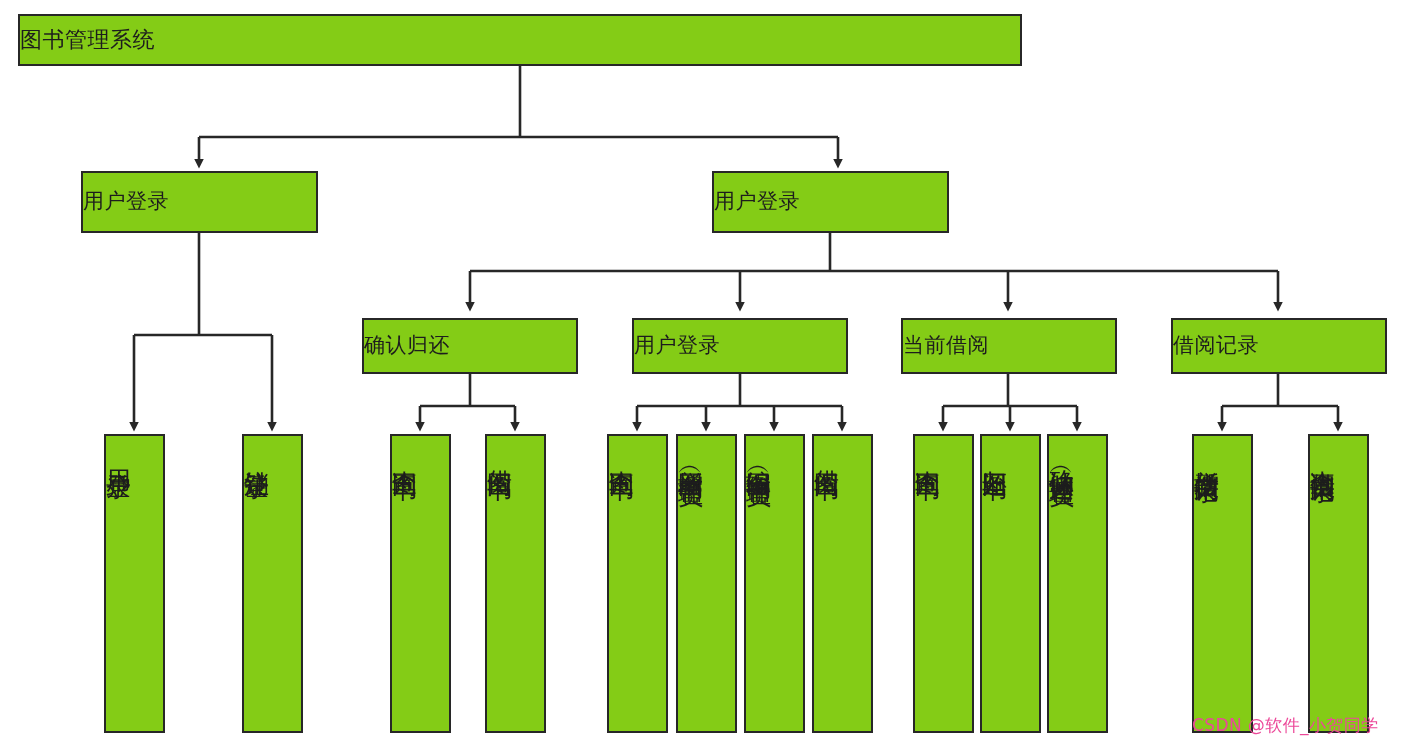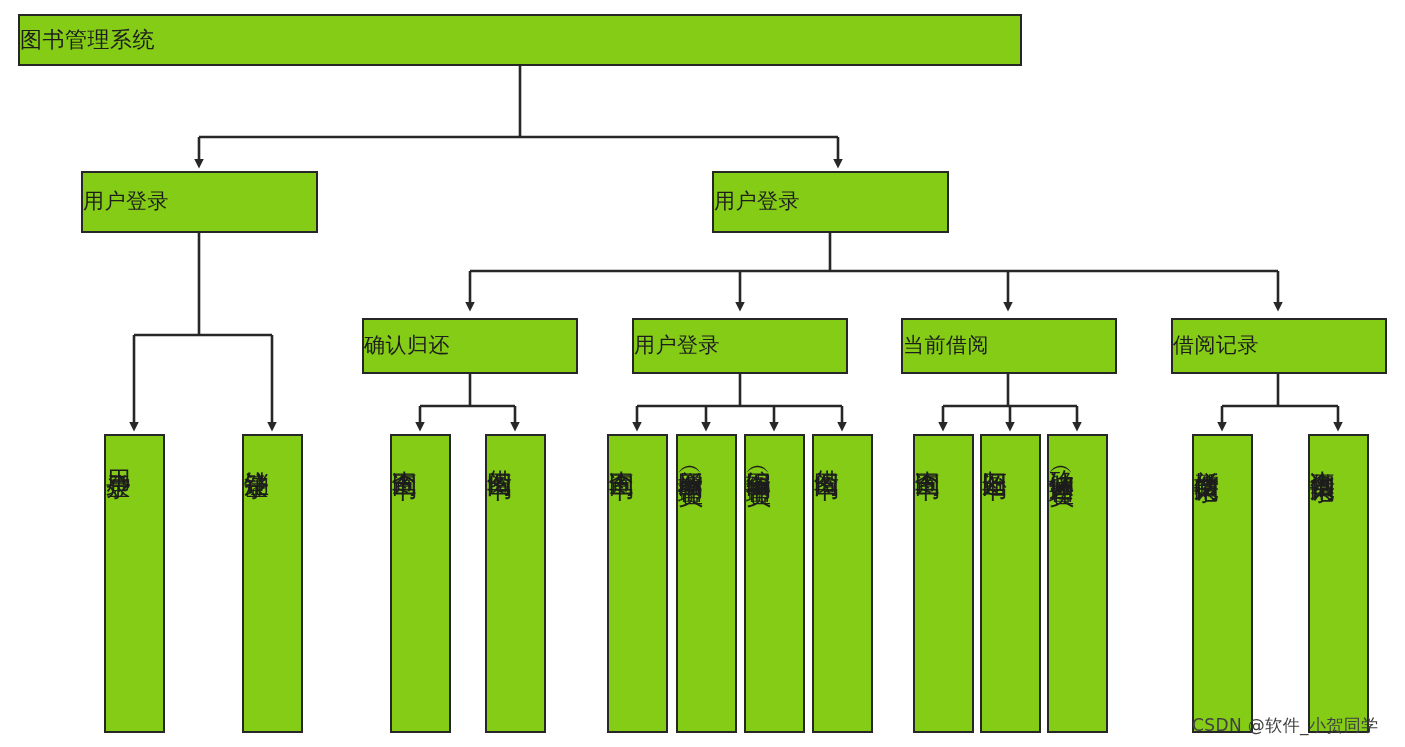--- a/index.html
+++ b/index.html
@@ -57,21 +57,21 @@
     line-height: 1;
   }
   .node.root .lbl {
     font-size: 22px;
   }
   #watermark {
     position: absolute;
     left: 1192px;
     top: 714px;
     font-size: 17px;
-    color: #404040;
+    color: #ec4899;
     white-space: nowrap;
     letter-spacing: 0.4px;
   }
 </style>
 </head>
 <body>
 
 <div id="canvas">
 
   <svg id="wires" viewBox="0 0 1405 747">

